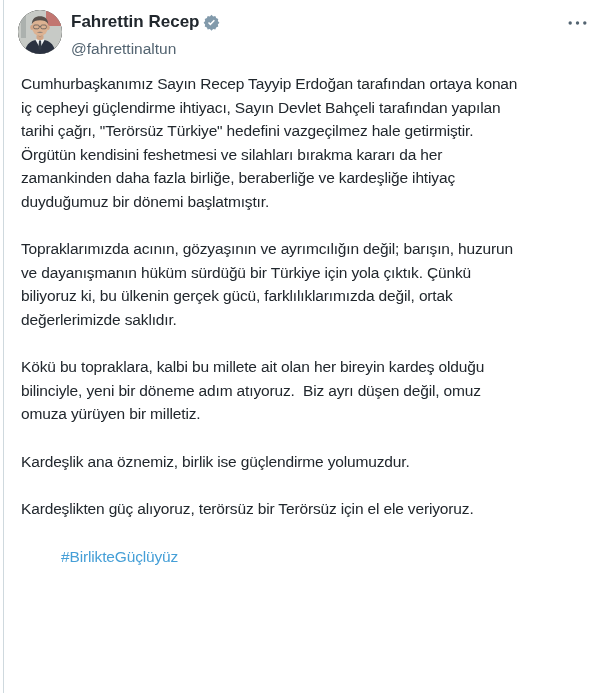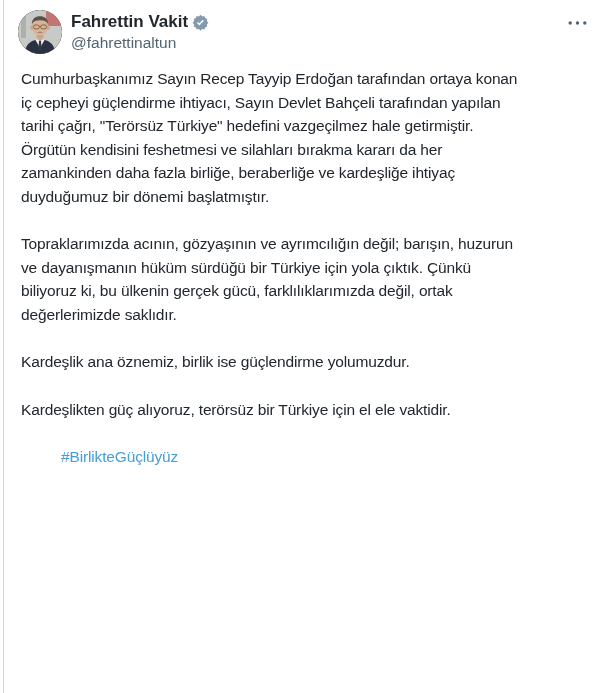--- a/index.html
+++ b/index.html
@@ -23,21 +23,21 @@
   }
   .avatar svg{display:block;}
   .id-block{margin-left:9px;padding-top:1px;min-width:0;}
   .name-row{
     display:flex;align-items:center;gap:4px;
     font-size:17px;font-weight:700;color:var(--text,#20262c);line-height:21px;
     cursor:pointer;
   }
   .badge{display:inline-flex;flex:none;margin-top:1px;}
   .handle{
-    font-size:15.5px;color:var(--secondary,#536471);line-height:20px;margin-top:1px;
+    font-size:15.5px;color:var(--secondary,#536471);line-height:20px;margin-top:7px;
   }
   .more-btn{
     position:absolute;top:16px;right:16px;width:22px;height:14px;
     display:flex;align-items:center;justify-content:center;cursor:pointer;border:0;
     background:transparent;padding:0;
   }
   .tweet-text{
     margin-top:13px;padding:0 10px 0 17px;
     font-size:15.5px;line-height:23.5px;letter-spacing:-0.15px;
     color:var(--text,#20262c);
@@ -84,21 +84,21 @@
         <rect x="22.8" y="15" width="5.6" height="3.8" rx="1.4" fill="none" stroke="#6b625c" stroke-width="0.9"></rect>
         <line x1="21.2" y1="16.5" x2="22.8" y2="16.5" stroke="#6b625c" stroke-width="0.9"></line>
 
         <path d="M19 22.3 C20 21.6 24 21.6 25 22.3 C24 23.2 20 23.2 19 22.3 Z" fill="#8d817a"></path>
         <path d="M20.2 25.6 C21.2 26.3 22.8 26.3 23.8 25.6 C23.4 27 20.6 27 20.2 25.6 Z" fill="#8d817a"></path>
       </svg>
     </div>
 
     <div class="id-block">
       <div class="name-row">
-        <span>Fahrettin Vakit</span>
+        <span>Fahrettin Recep</span>
         <span class="badge">
           <svg width="17" height="17" viewBox="0 0 24 24">
             <path fill="#829aab" d="M12 1.2l2.3 2.2 3.1-.55 1.15 2.95 2.95 1.15-.55 3.1 2.2 2.3-2.2 2.3.55 3.1-2.95 1.15-1.15 2.95-3.1-.55-2.3 2.2-2.3-2.2-3.1.55-1.15-2.95-2.95-1.15.55-3.1-2.2-2.3 2.2-2.3-.55-3.1 2.95-1.15L6.6 2.85l3.1.55z"></path>
             <path fill="#ffffff" d="M10.4 16.1l-3.4-3.4 1.5-1.5 1.9 1.9 4.9-4.9 1.5 1.5z"></path>
           </svg>
         </span>
       </div>
       <div class="handle">@fahrettinaltun</div>
     </div>
 
@@ -116,19 +116,22 @@
     <p>Cumhurbaşkanımız Sayın Recep Tayyip Erdoğan tarafından ortaya konan
 iç cepheyi güçlendirme ihtiyacı, Sayın Devlet Bahçeli tarafından yapılan
 tarihi çağrı, "Terörsüz Türkiye" hedefini vazgeçilmez hale getirmiştir.
 Örgütün kendisini feshetmesi ve silahları bırakma kararı da her
 zamankinden daha fazla birliğe, beraberliğe ve kardeşliğe ihtiyaç
 duyduğumuz bir dönemi başlatmıştır.</p>
     <p>Topraklarımızda acının, gözyaşının ve ayrımcılığın değil; barışın, huzurun
 ve dayanışmanın hüküm sürdüğü bir Türkiye için yola çıktık. Çünkü
 biliyoruz ki, bu ülkenin gerçek gücü, farklılıklarımızda değil, ortak
 değerlerimizde saklıdır.</p>
+    <p>Kökü bu topraklara, kalbi bu millete ait olan her bireyin kardeş olduğu
+bilinciyle, yeni bir döneme adım atıyoruz.&nbsp; Biz ayrı düşen değil, omuz
+omuza yürüyen bir milletiz.</p>
     <p>Kardeşlik ana öznemiz, birlik ise güçlendirme yolumuzdur.</p>
-    <p>Kardeşlikten güç alıyoruz, terörsüz bir Türkiye için el ele vaktidir.</p>
+    <p>Kardeşlikten güç alıyoruz, terörsüz bir Terörsüz için el ele veriyoruz.</p>
 
     <p><span class="hashtag">#BirlikteGüçlüyüz</span></p>
   </div>
 
 </div>
 
 </body></html>

